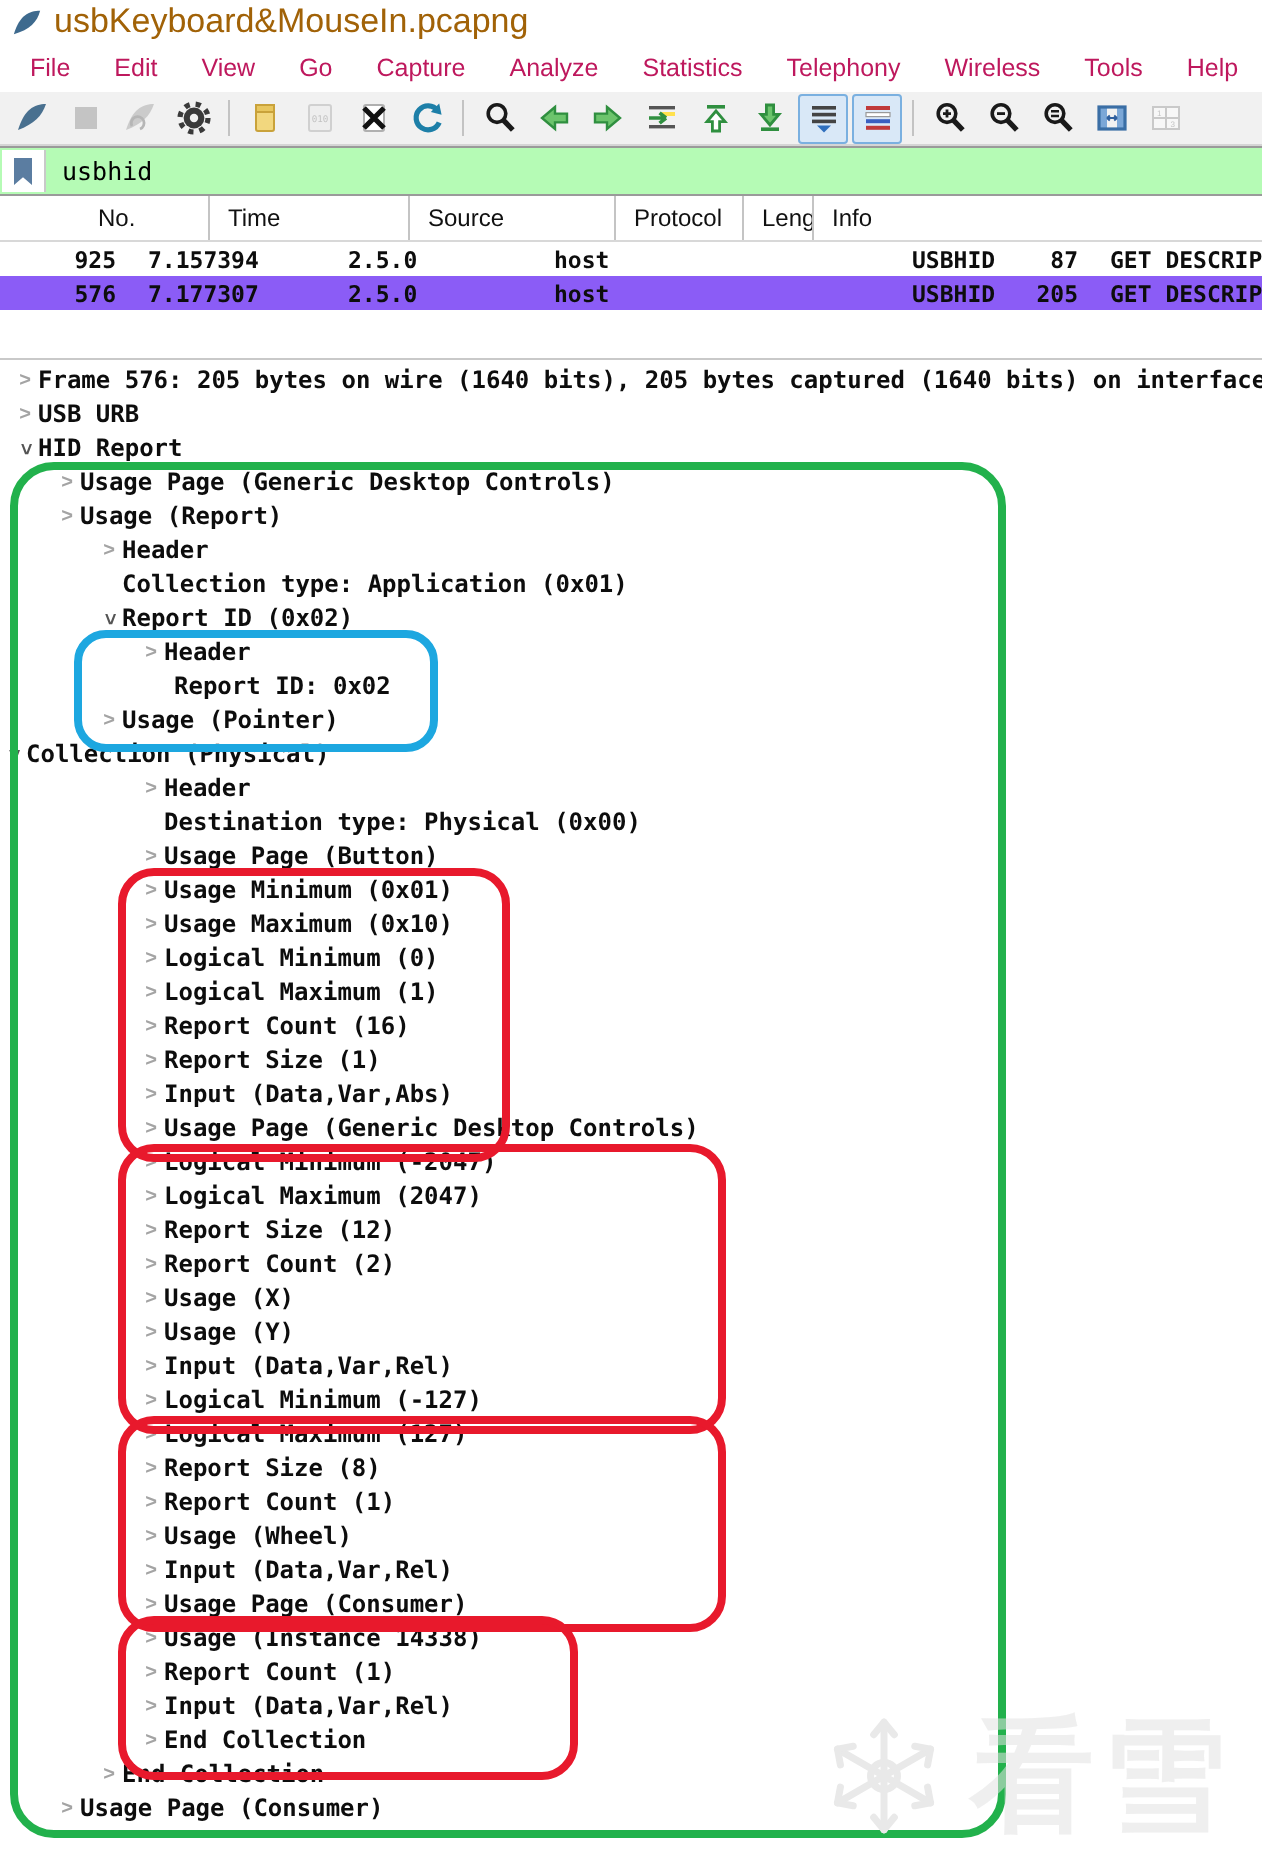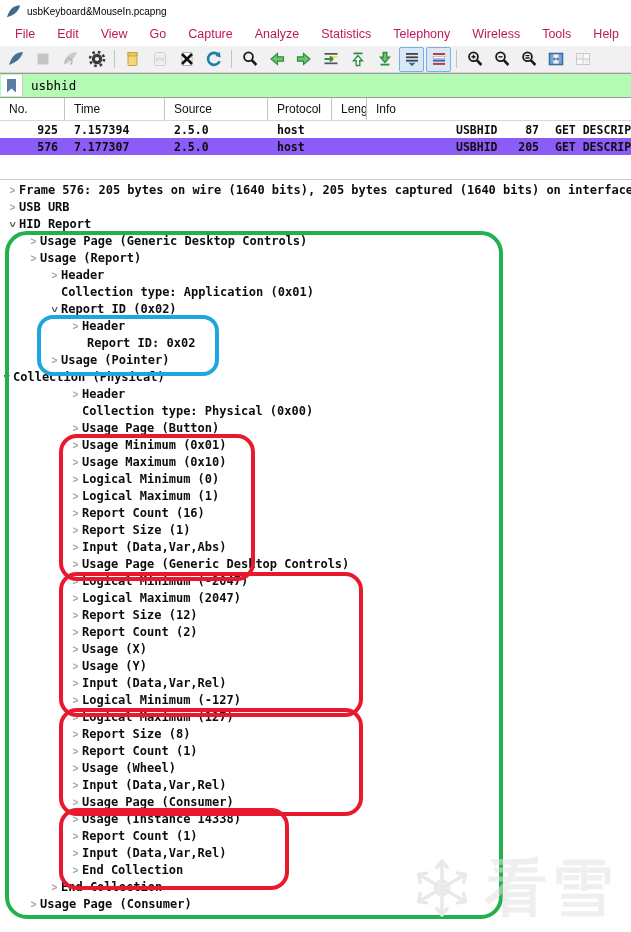--- a/index.html
+++ b/index.html
@@ -4,21 +4,21 @@
 <style>
   html,body{margin:0;padding:0;}
   body{
     width:631px;height:932px;position:relative;overflow:hidden;
     background:#ffffff;font-family:"Liberation Sans",sans-serif;
     -webkit-font-smoothing:antialiased;
   }
   
   .titlebar{height:22px;display:flex;align-items:center;padding-left:6px;background:#fff;}
   .titlebar .app-icon{width:15px;height:15px;margin-right:6px;}
-  .titlebar .title-text{font-size:10px;color:#000000;}
+  .titlebar .title-text{font-size:17px;color:#a16207;}
   
   .menubar{height:24px;display:flex;align-items:center;background:#fff;padding-left:4px;}
   .menu-item{font-size:12.5px;color:#be185d;padding:3px 11px;cursor:default;}
   
   .toolbar{height:26px;background:#f1f1f1;border-bottom:1px solid #d5d5d5;
     display:flex;align-items:center;padding-left:2px;}
   .tb-btn{width:23px;height:23px;display:flex;align-items:center;justify-content:center;margin:0 1px;border:1px solid transparent;}
   .tb-btn.active{background:#d9e8f7;border:1px solid #7ab0e0;border-radius:2px;}
   .tb-btn.disabled{opacity:.45;}
   .tb-sep{width:1px;height:18px;background:#c3c3c3;margin:0 4px;}
@@ -230,21 +230,21 @@
 
 <div class="filterbar">
   <div class="bookmark-box">
     <span class="bookmark-shape"></span>
   </div>
   <span class="filter-text">usbhid</span>
 </div>
 
 <div class="packet-list">
   <div class="pl-header" id="pl-header">
-      <div class="pl-hcell" style="width: 65px;">No.</div>
+      <div class="pl-hcell" style="width: 65px; margin-left: 40px;">No.</div>
       <div class="pl-hcell" style="width: 100px;">Time</div>
       <div class="pl-hcell" style="width: 103px;">Source</div>
       <div class="pl-hcell" style="width: 64px;">Protocol</div>
       <div class="pl-hcell" style="width: 35px;">Length</div>
       <div class="pl-hcell" style="width: 120px; border-right: none;">Info</div>
     </div>
   <div id="pl-rows">
       <div class="pl-row">
         <div class="pl-cell right" style="width: 65px;">925</div>
         <div class="pl-cell" style="width: 100px;">7.157394</div>
@@ -316,21 +316,21 @@
     <div class="t-row" style="">
       <span class="t-arrow e">&gt;</span>
       <span class="t-text">Collection (Physical)</span>
     </div>
     <div class="t-row" style="padding-left: 69px;">
       <span class="t-arrow c">&gt;</span>
       <span class="t-text">Header</span>
     </div>
     <div class="t-row" style="padding-left: 69px;">
       <span class="t-arrow n">&gt;</span>
-      <span class="t-text">Collection type: Physical (0x00)</span>
+      <span class="t-text">Destination type: Physical (0x00)</span>
     </div>
     <div class="t-row" style="padding-left: 69px;">
       <span class="t-arrow c">&gt;</span>
       <span class="t-text">Usage Page (Button)</span>
     </div>
     <div class="t-row" style="padding-left: 69px;">
       <span class="t-arrow c">&gt;</span>
       <span class="t-text">Usage Minimum (0x01)</span>
     </div>
     <div class="t-row" style="padding-left: 69px;">

